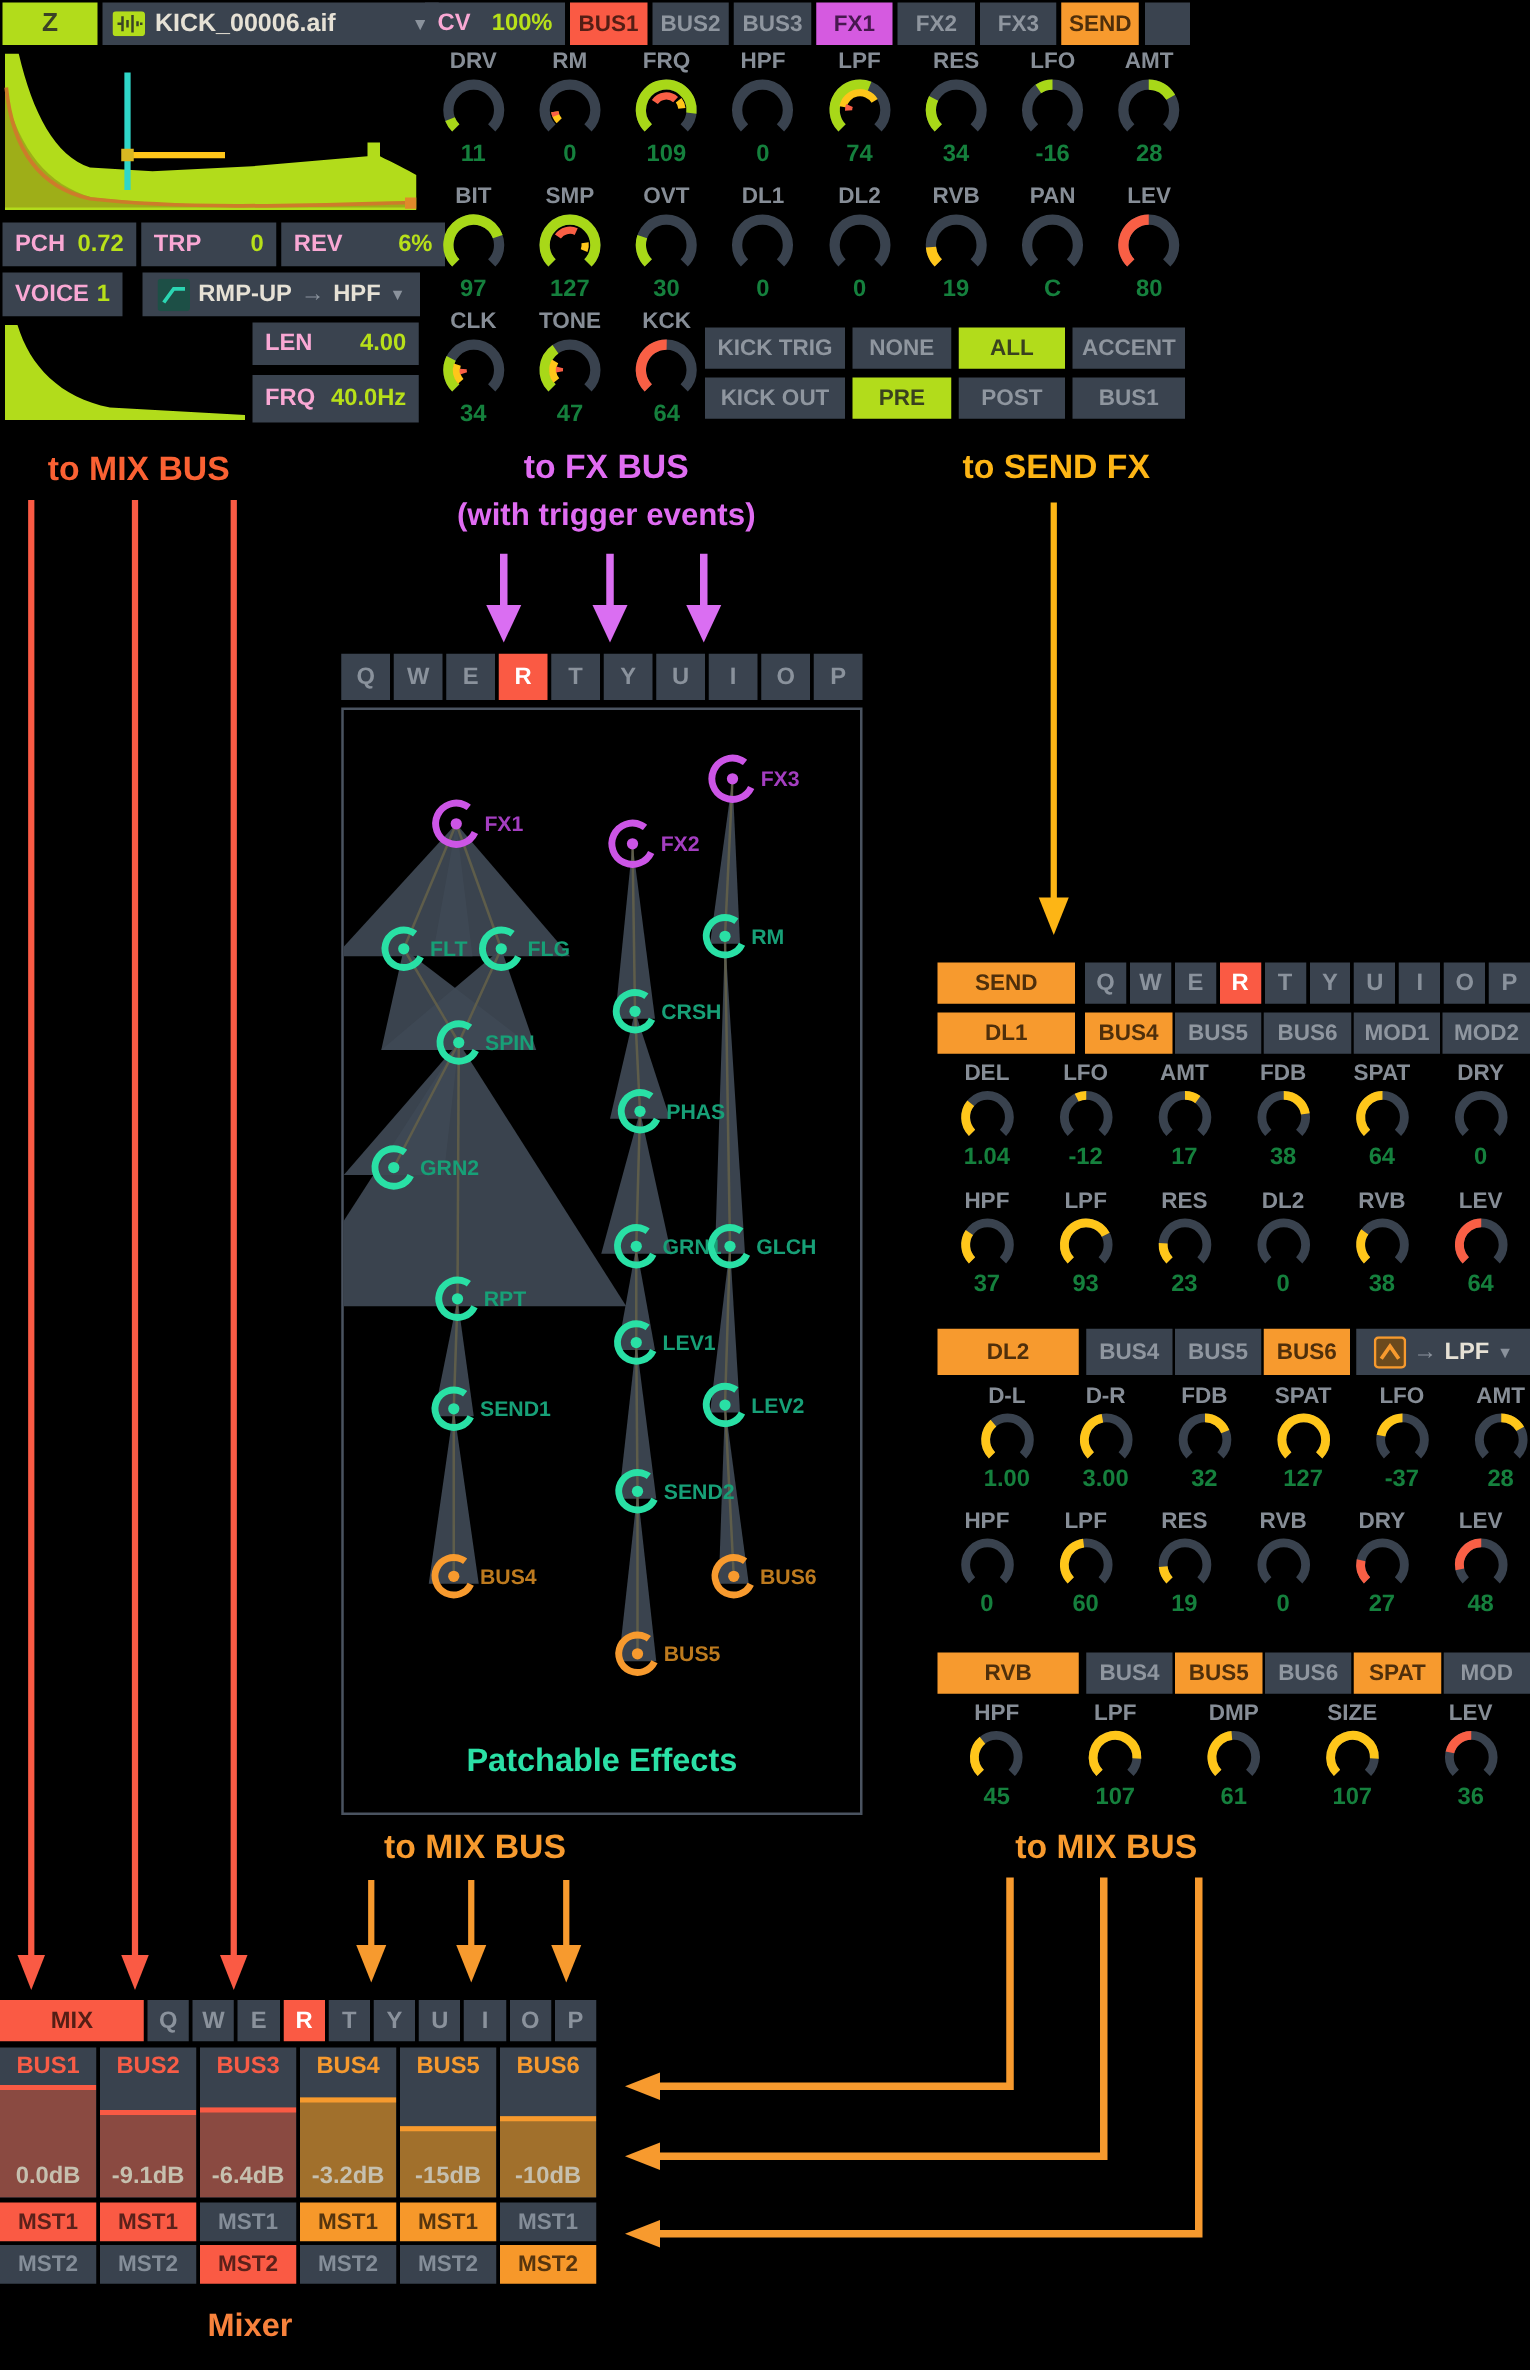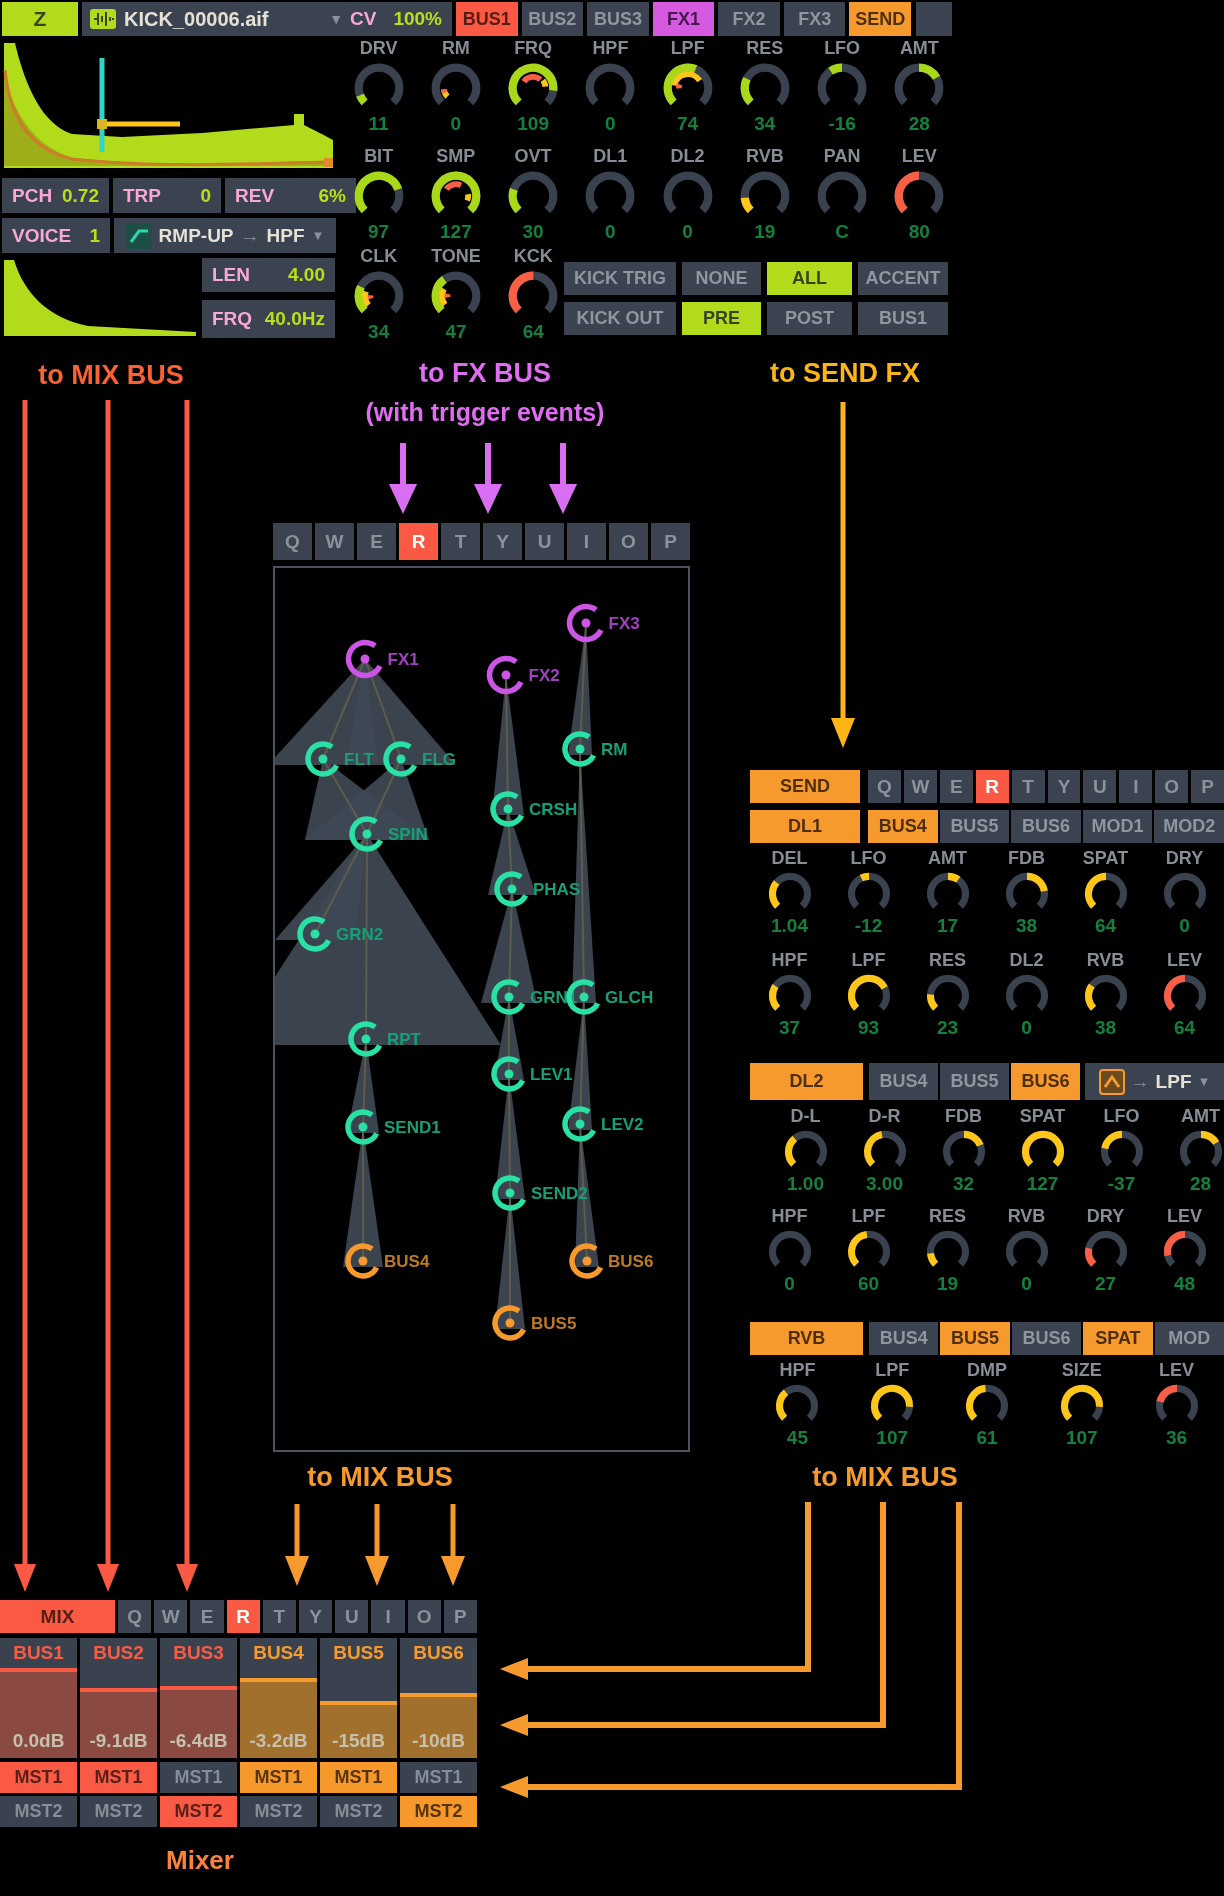--- a/index.html
+++ b/index.html
@@ -119,21 +119,21 @@
     <span class="val">0.72</span>
 </div>
 <div class="cell vcell" style="left:113px;top:178px;width:108px;height:35px">
   <span class="lab">TRP</span>
     <span class="val">0</span>
 </div>
 <div class="cell vcell" style="left:225px;top:178px;width:131px;height:35px">
   <span class="lab">REV</span>
     <span class="val">6%</span>
 </div>
-<div class="cell vcell" style="left:2px;top:218px;width:108px;height:35px">
+<div class="cell vcell" style="left:2px;top:218px;width:96px;height:35px">
   <span class="lab">VOICE</span>
     <span class="val">1</span>
 </div>
 <div class="cell" style="left:114px;top:218px;width:222px;height:35px;gap:7px">
   <svg width="26" height="26">
       <rect width="26" height="26" rx="3" fill="#1d4f46"></rect>
       <polyline points="5,19 13,8 22,8" stroke="#2bd6b2" stroke-width="3" fill="none"></polyline>
     </svg>
   <span class="white">RMP-UP</span>
   <span class="gray">→</span>
@@ -498,20 +498,21 @@
         <circle cx="312" cy="693" r="15" fill="none" stroke="#f79a2e" stroke-width="5.5" stroke-dasharray="73.5 20.7" transform="rotate(25 312 693)"></circle>
         <circle cx="312" cy="693" r="4.5" fill="#f79a2e"></circle>
         <text x="333" y="699" fill="#bd7a1e" font-size="17" font-weight="bold">BUS6</text>
       </g>
       <g>
         <circle cx="235" cy="755" r="15" fill="none" stroke="#f79a2e" stroke-width="5.5" stroke-dasharray="73.5 20.7" transform="rotate(25 235 755)"></circle>
         <circle cx="235" cy="755" r="4.5" fill="#f79a2e"></circle>
         <text x="256" y="761" fill="#bd7a1e" font-size="17" font-weight="bold">BUS5</text>
       </g>
     </svg>
+  <div class="caption" style="bottom:26px;color:#2be0a6;font-size:26px">Patchable Effects</div>
 </div>
 
 <div class="pill orange abs" style="left:750px;top:770px;width:110px;height:33px;display:flex">SEND</div>
 <div class="ltabs" style="left:868px;top:770px;width:356px;height:33px">
     <div class="ltab">Q</div>
     <div class="ltab">W</div>
     <div class="ltab">E</div>
     <div class="ltab active">R</div>
     <div class="ltab">T</div>
     <div class="ltab">Y</div>

